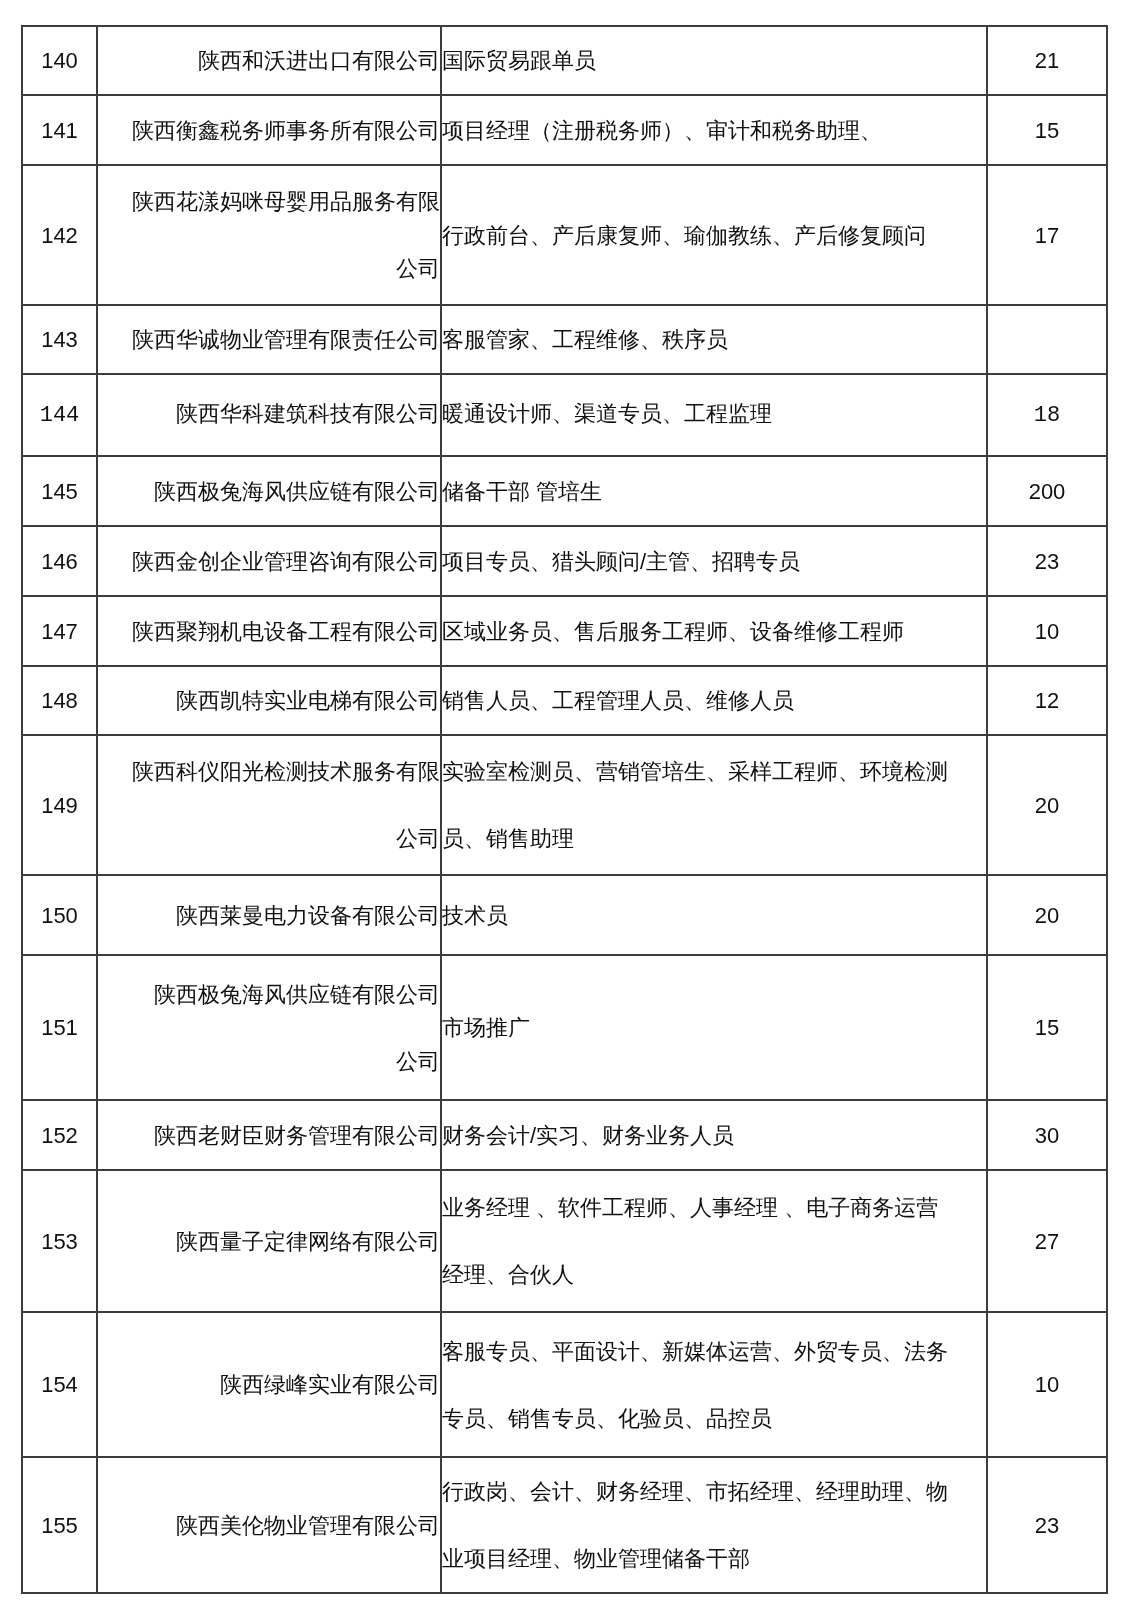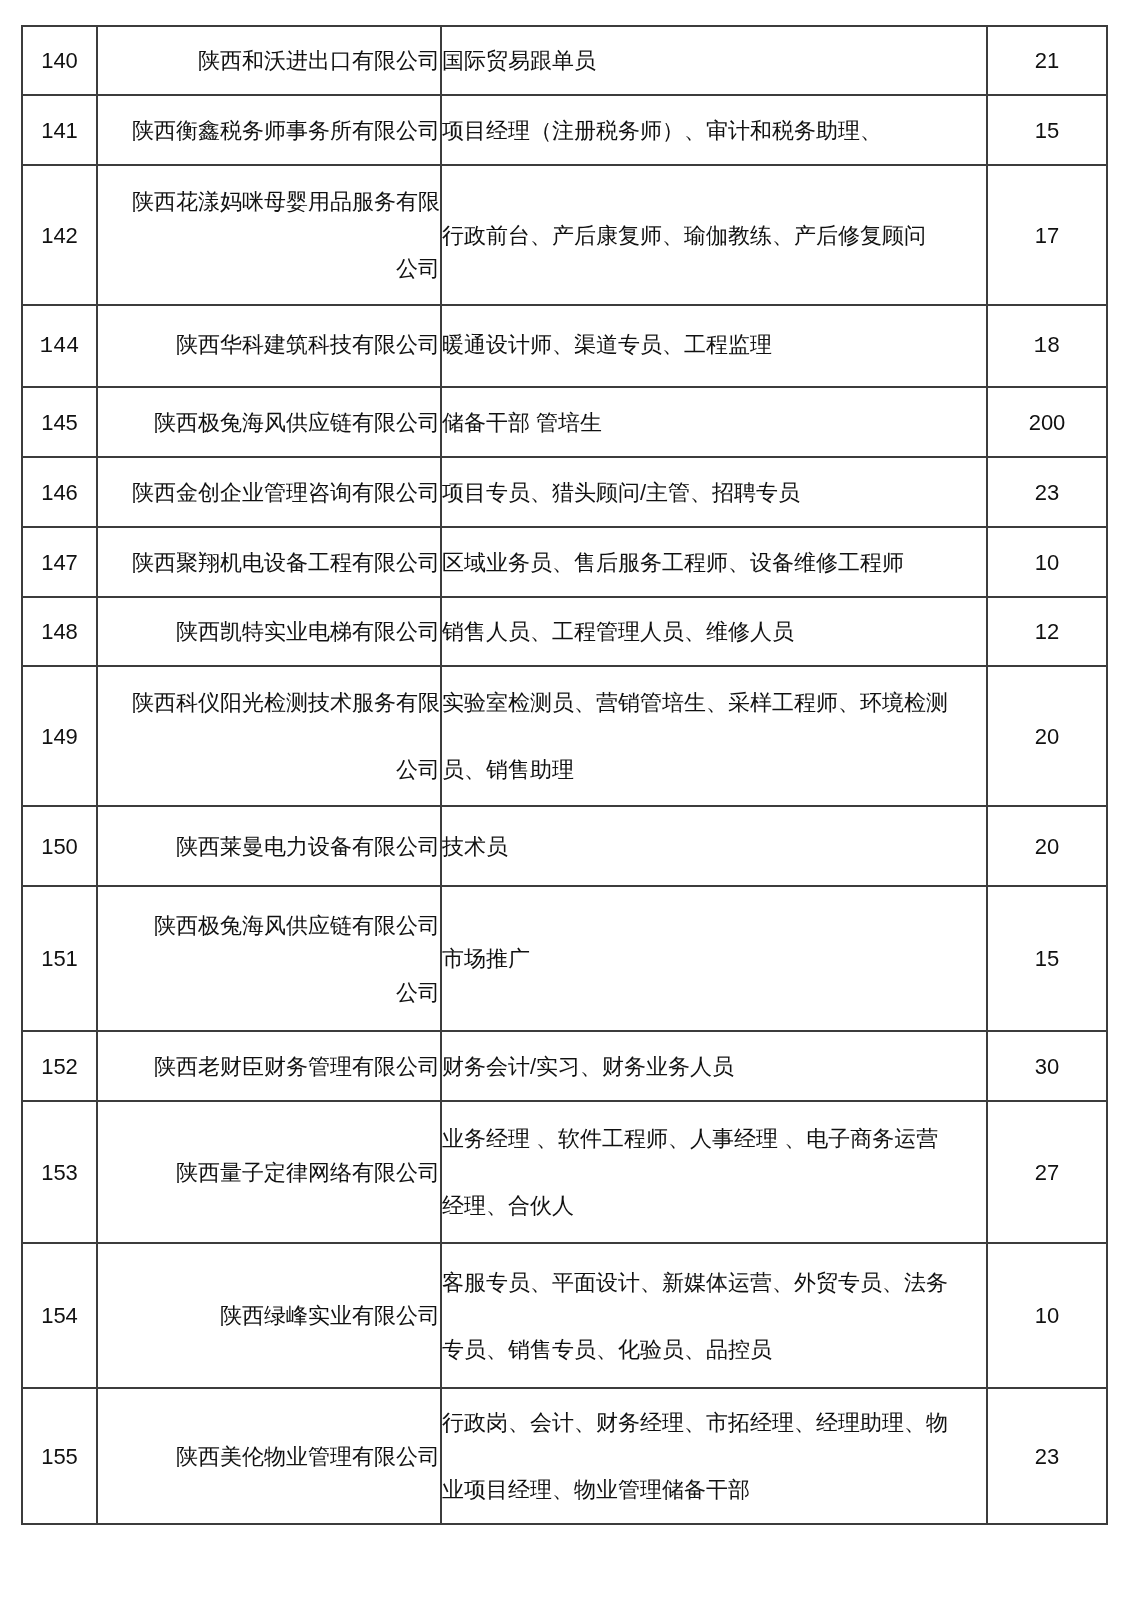--- a/index.html
+++ b/index.html
@@ -83,20 +83,26 @@
         <td class="col-positions">项目经理（注册税务师）、审计和税务助理、</td>
         <td class="col-count">15</td>
       </tr>
         <tr style="height: 140px;">
         <td class="col-index">142</td>
         <td class="col-company">陕西花漾妈咪母婴用品服务有限
 公司</td>
         <td class="col-positions">行政前台、产后康复师、瑜伽教练、产后修复顾问</td>
         <td class="col-count">17</td>
       </tr>
+        <tr style="height: 68px;">
+        <td class="col-index">143</td>
+        <td class="col-company">陕西华诚物业管理有限责任公司</td>
+        <td class="col-positions">客服管家、工程维修、秩序员</td>
+        <td class="col-count"></td>
+      </tr>
         <tr style="height: 82px; font-family: Liberation Mono, monospace;">
         <td class="col-index">144</td>
         <td class="col-company">陕西华科建筑科技有限公司</td>
         <td class="col-positions">暖通设计师、渠道专员、工程监理</td>
         <td class="col-count">18</td>
       </tr>
         <tr style="height: 70px;">
         <td class="col-index">145</td>
         <td class="col-company">陕西极兔海风供应链有限公司</td>
         <td class="col-positions">储备干部 管培生</td>

